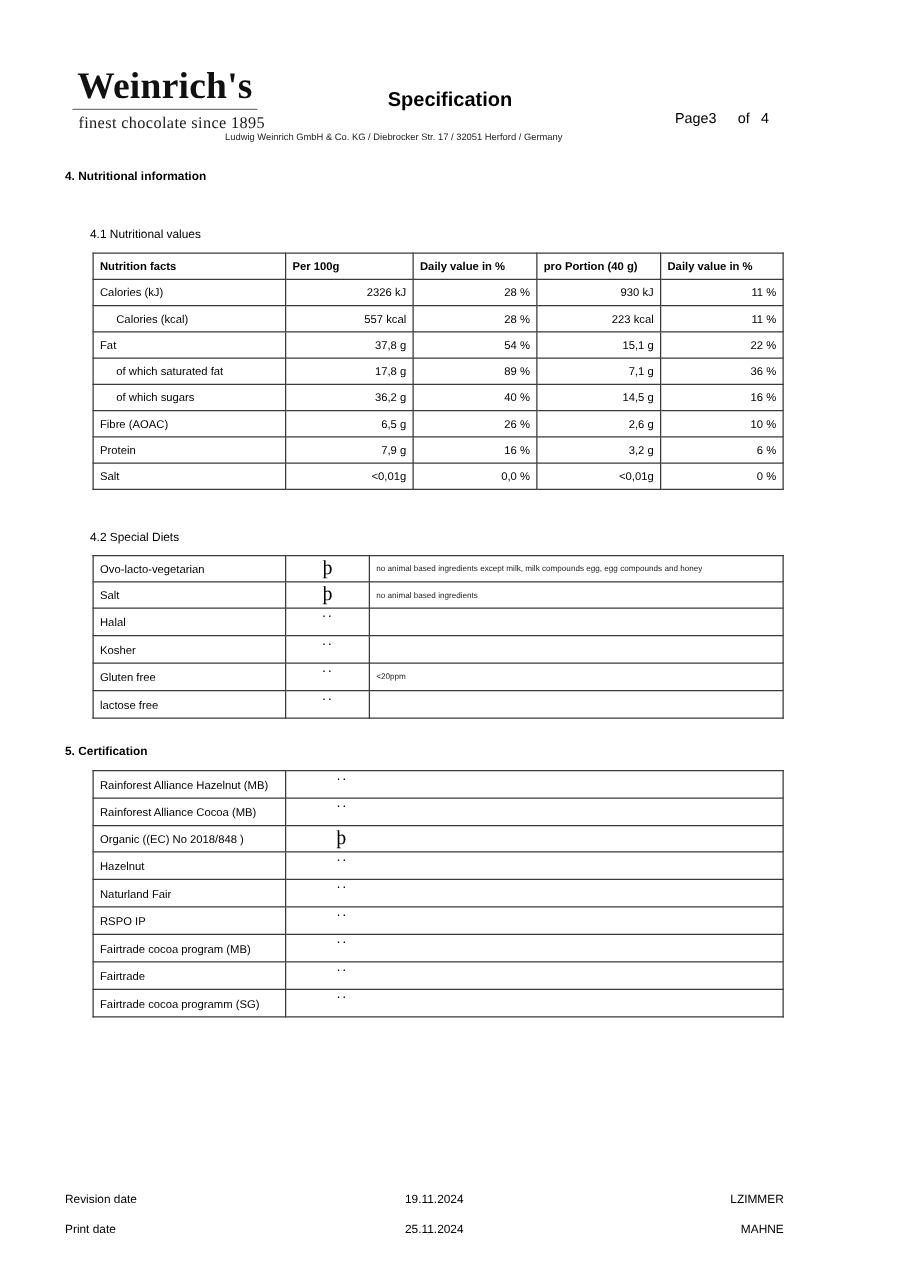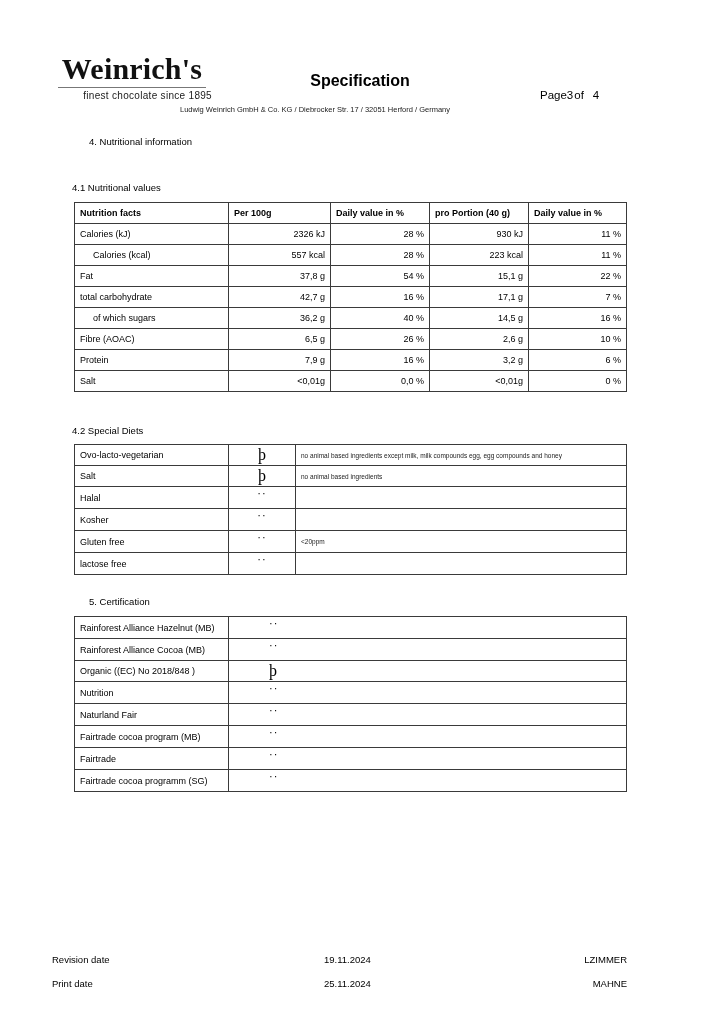--- a/index.html
+++ b/index.html
@@ -46,22 +46,22 @@
     color: #111;
     white-space: nowrap;
   }
   .logo-rule {
     margin: 3px auto 2px auto;
     width: 148px;
     height: 1px;
     background: #777;
   }
   .logo-tag {
-    font-family: Liberation Sans, sans-serif;
-    font-size: 10px;
+    font-family: Liberation Serif, serif;
+    font-size: 13px;
     letter-spacing: 0.3px;
     color: #1a1a1a;
     white-space: nowrap;
     text-align: right;
   }
 
   .doc-title {
     position: absolute;
     left: 230px;
     top: 72px;
@@ -80,30 +80,29 @@
     white-space: nowrap;
   }
   .page-number {
     position: absolute;
     left: 540px;
     top: 89px;
     width: 110px;
     font-size: 11.5px;
     white-space: nowrap;
   }
-  .page-number .pn-of { margin: 0 2px 0 1px; }
+  .page-number .pn-of { margin: 0 2px 0 17px; }
   .page-number .pn-total { margin-left: 7px; }
 
   
   .sec-heading {
     position: absolute;
     font-size: 9.5px;
-    font-weight: 400;
-    white-space: nowrap;
-    margin-left: 37px;
+    font-weight: 700;
+    white-space: nowrap;
   }
   .sub-heading {
     position: absolute;
     font-size: 9.5px;
     white-space: nowrap;
   }
 
   
   table {
     border-collapse: collapse;
@@ -266,25 +265,25 @@
         <td class="num">11 %</td>
       </tr>
       <tr>
         <td>Fat</td>
         <td class="num">37,8 g</td>
         <td class="num">54 %</td>
         <td class="num">15,1 g</td>
         <td class="num">22 %</td>
       </tr>
       <tr>
-        <td>total carbohydrate</td>
-        <td class="num">42,7 g</td>
-        <td class="num">16 %</td>
-        <td class="num">17,1 g</td>
-        <td class="num">7 %</td>
+        <td class="indent">of which saturated fat</td>
+        <td class="num">17,8 g</td>
+        <td class="num">89 %</td>
+        <td class="num">7,1 g</td>
+        <td class="num">36 %</td>
       </tr>
       <tr>
         <td class="indent">of which sugars</td>
         <td class="num">36,2 g</td>
         <td class="num">40 %</td>
         <td class="num">14,5 g</td>
         <td class="num">16 %</td>
       </tr>
       <tr>
         <td>Fibre (AOAC)</td>
@@ -366,25 +365,29 @@
       </tr>
       <tr>
         <td>Rainforest Alliance Cocoa (MB)</td>
         <td class="mark off">··</td>
       </tr>
       <tr>
         <td>Organic ((EC) No 2018/848 )</td>
         <td class="mark">þ</td>
       </tr>
       <tr>
-        <td>Nutrition</td>
+        <td>Hazelnut</td>
         <td class="mark off">··</td>
       </tr>
       <tr>
         <td>Naturland Fair</td>
+        <td class="mark off">··</td>
+      </tr>
+      <tr>
+        <td>RSPO IP</td>
         <td class="mark off">··</td>
       </tr>
       <tr>
         <td>Fairtrade cocoa program (MB)</td>
         <td class="mark off">··</td>
       </tr>
       <tr>
         <td>Fairtrade</td>
         <td class="mark off">··</td>
       </tr>

